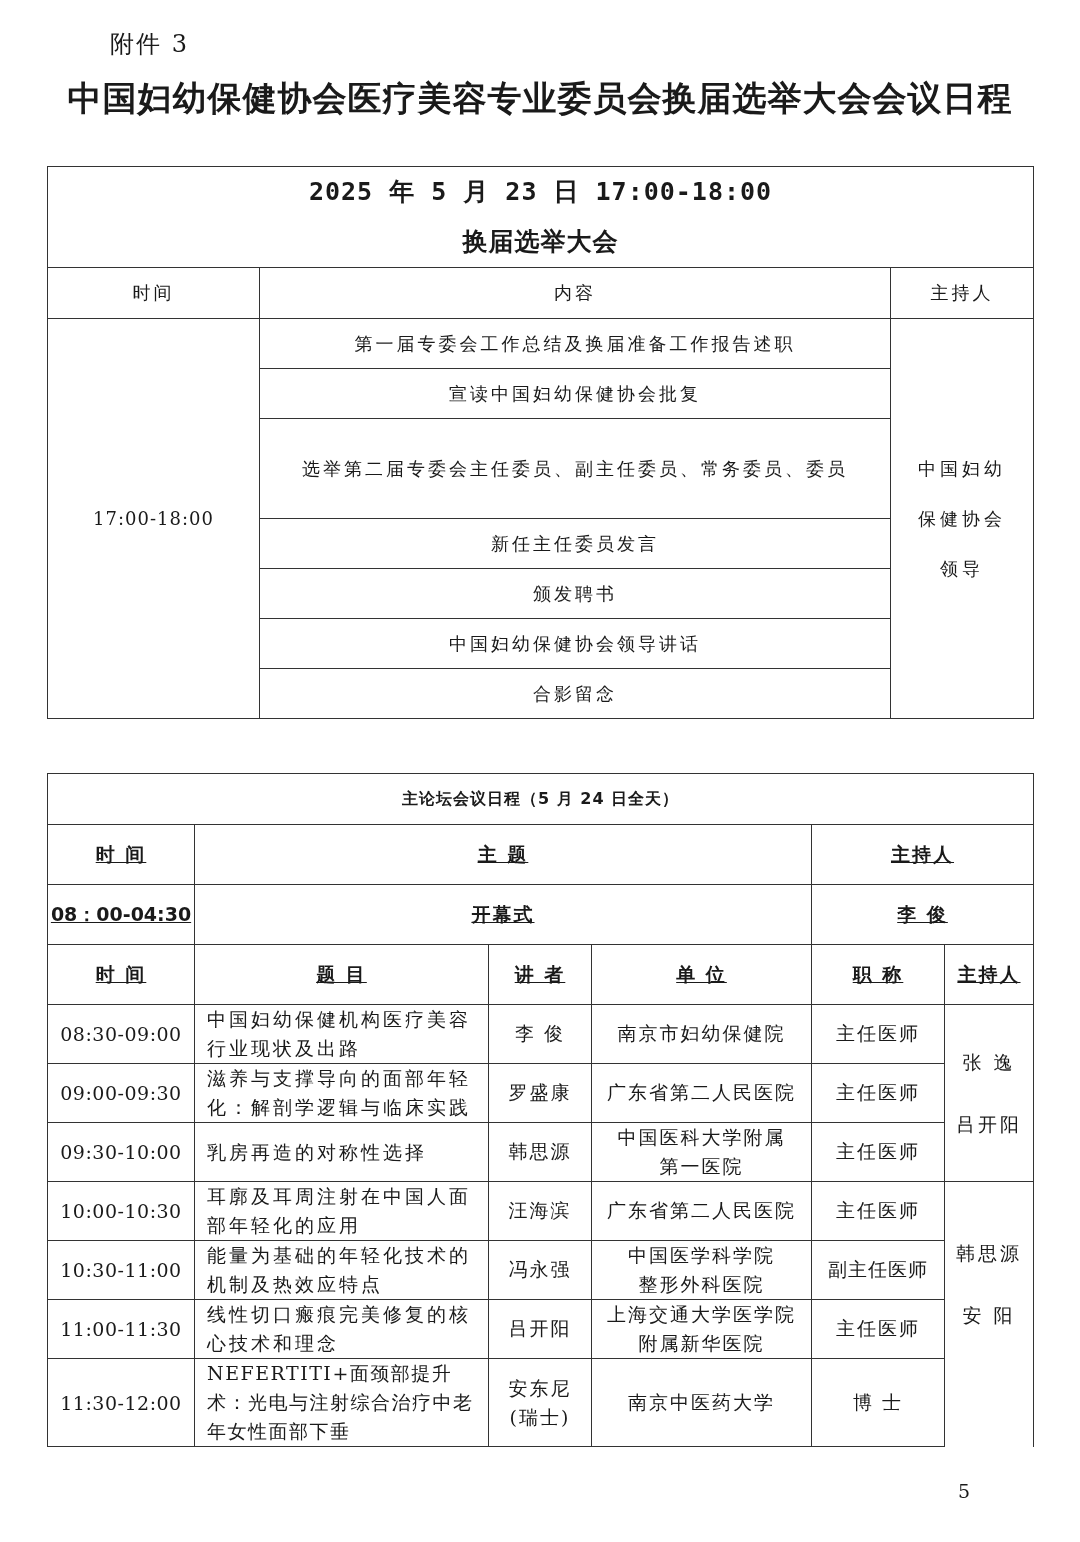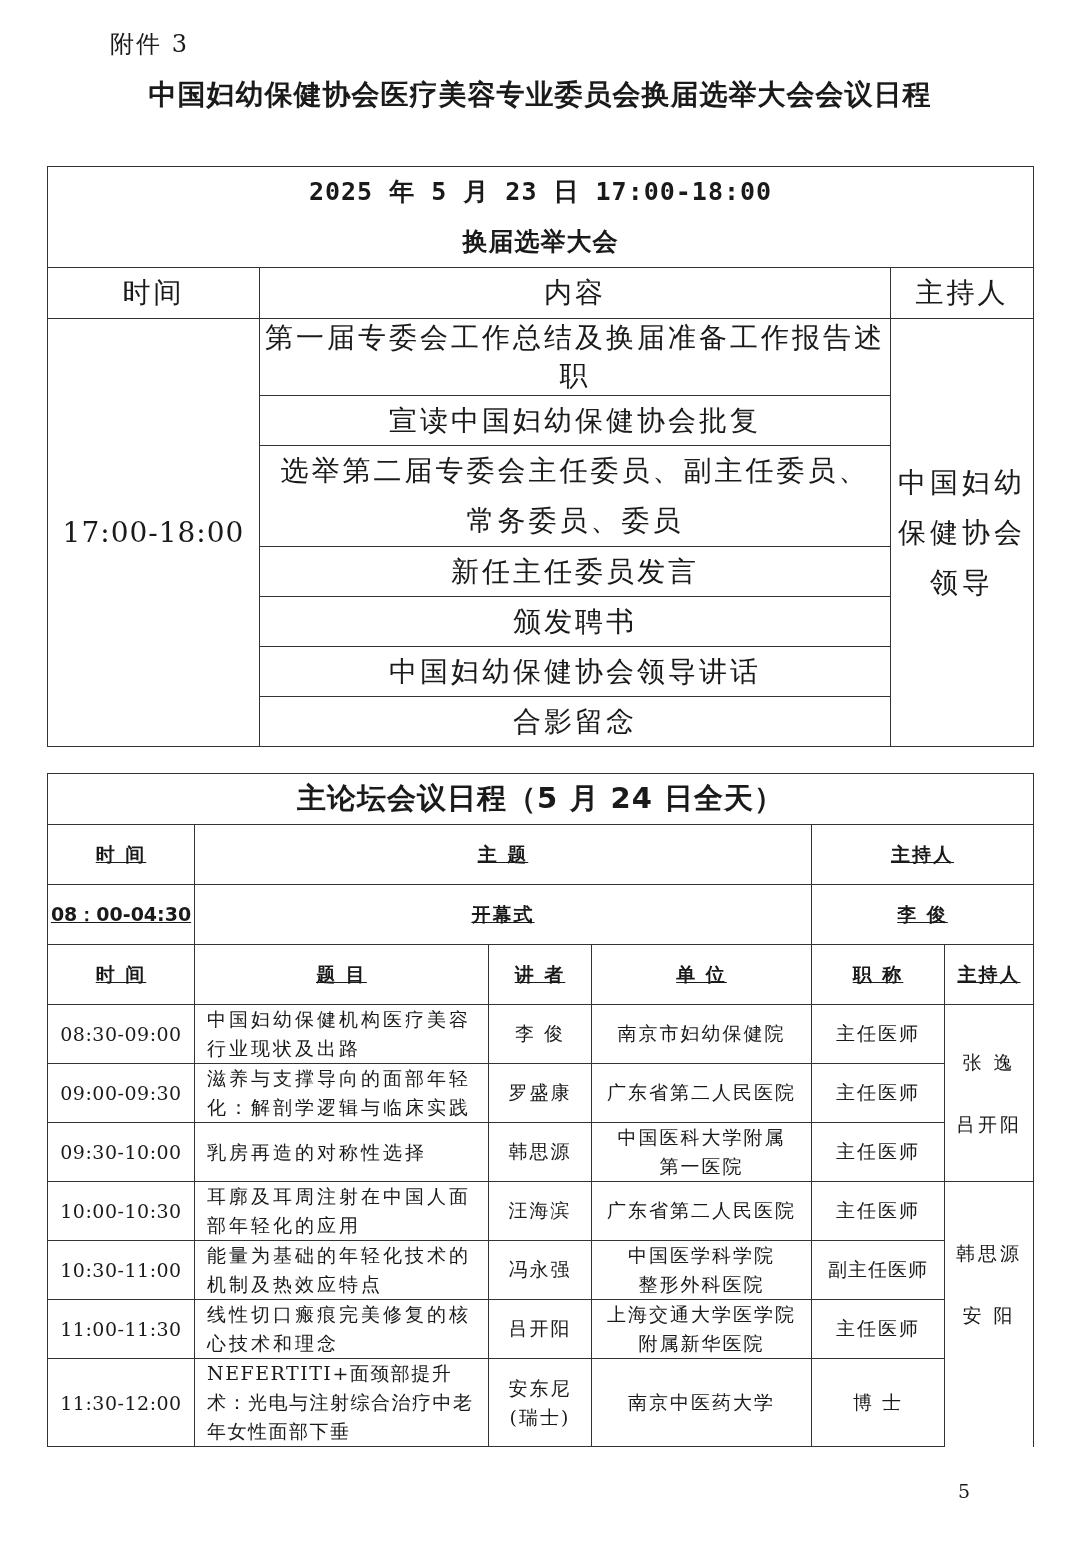--- a/index.html
+++ b/index.html
@@ -1,36 +1,36 @@
 <!DOCTYPE html>
 <html><head>
 <meta charset="utf-8">
 <style>
   html, body { margin: 0; padding: 0; background: #ffffff; }
   body { width: 1080px; height: 1542px; position: relative; overflow: hidden; color: #1a1a1a;
          font-family: "DejaVu Serif", "Liberation Serif", serif; }
   .abs { position: absolute; }
   .attach { left: 110px; top: 28px; font-size: 24px; letter-spacing: 2px; }
-  .doc-title { left: 0; width: 1080px; top: 76px; text-align: center; font-size: 28px; font-weight: bold;
+  .doc-title { left: 0; width: 1080px; top: 76px; text-align: center; font-size: 34px; font-weight: bold;
                letter-spacing: 1px; font-family: "DejaVu Sans", sans-serif; }
   table { border-collapse: collapse; table-layout: fixed; position: absolute; }
   td { border: 1.5px solid #333; text-align: center; vertical-align: middle; padding: 0; }
   
   #t1 { left: 47px; top: 166px; width: 986px; }
-  #t1 td { font-size: 28px; letter-spacing: 3px; }
+  #t1 td { font-size: 18px; letter-spacing: 3px; }
   #t1 .hdr { height: 98px; font-weight: bold; line-height: 50px; letter-spacing: 1px; font-family: "DejaVu Sans", sans-serif; font-size: 25px; }
   #t1 .hdr .date { font-family: "DejaVu Sans Mono", monospace; font-weight: bold; }
   #t1 .colhdr td { height: 50px; }
   #t1 .item td.it { height: 49px; }
   #t1 .item td.tall { height: 99px; line-height: 50px; }
   #t1 .host { line-height: 50px; letter-spacing: 4px; margin-top: 8px; }
   
   #t2 { left: 47px; top: 773px; width: 986px; }
   #t2 td { font-size: 19px; letter-spacing: 2px; }
-  #t2 .title { height: 50px; font-size: 29px; font-weight: bold; font-family: "DejaVu Sans", sans-serif; letter-spacing: 1px; }
+  #t2 .title { height: 50px; font-size: 16px; font-weight: bold; font-family: "DejaVu Sans", sans-serif; letter-spacing: 1px; }
   #t2 .bold td { font-weight: bold; font-family: "DejaVu Sans", sans-serif; font-size: 19px; height: 59px; text-decoration: underline; }
   #t2 .time { font-size: 19px; letter-spacing: 0.5px; }
   #t2 .topic { text-align: left; padding: 0 10px 0 12px; line-height: 29px; letter-spacing: 3px; }
   #t2 .row td.c { height: 58px; }
   #t2 .unit { line-height: 29px; }
   #t2 .row-last td.c { height: 82px; }
   #t2 .hostcell { line-height: 62px; letter-spacing: 3px; margin-left: 24px; }
   .pagenum { left: 958px; top: 1480px; font-size: 19px; }
 </style>
 </head>

